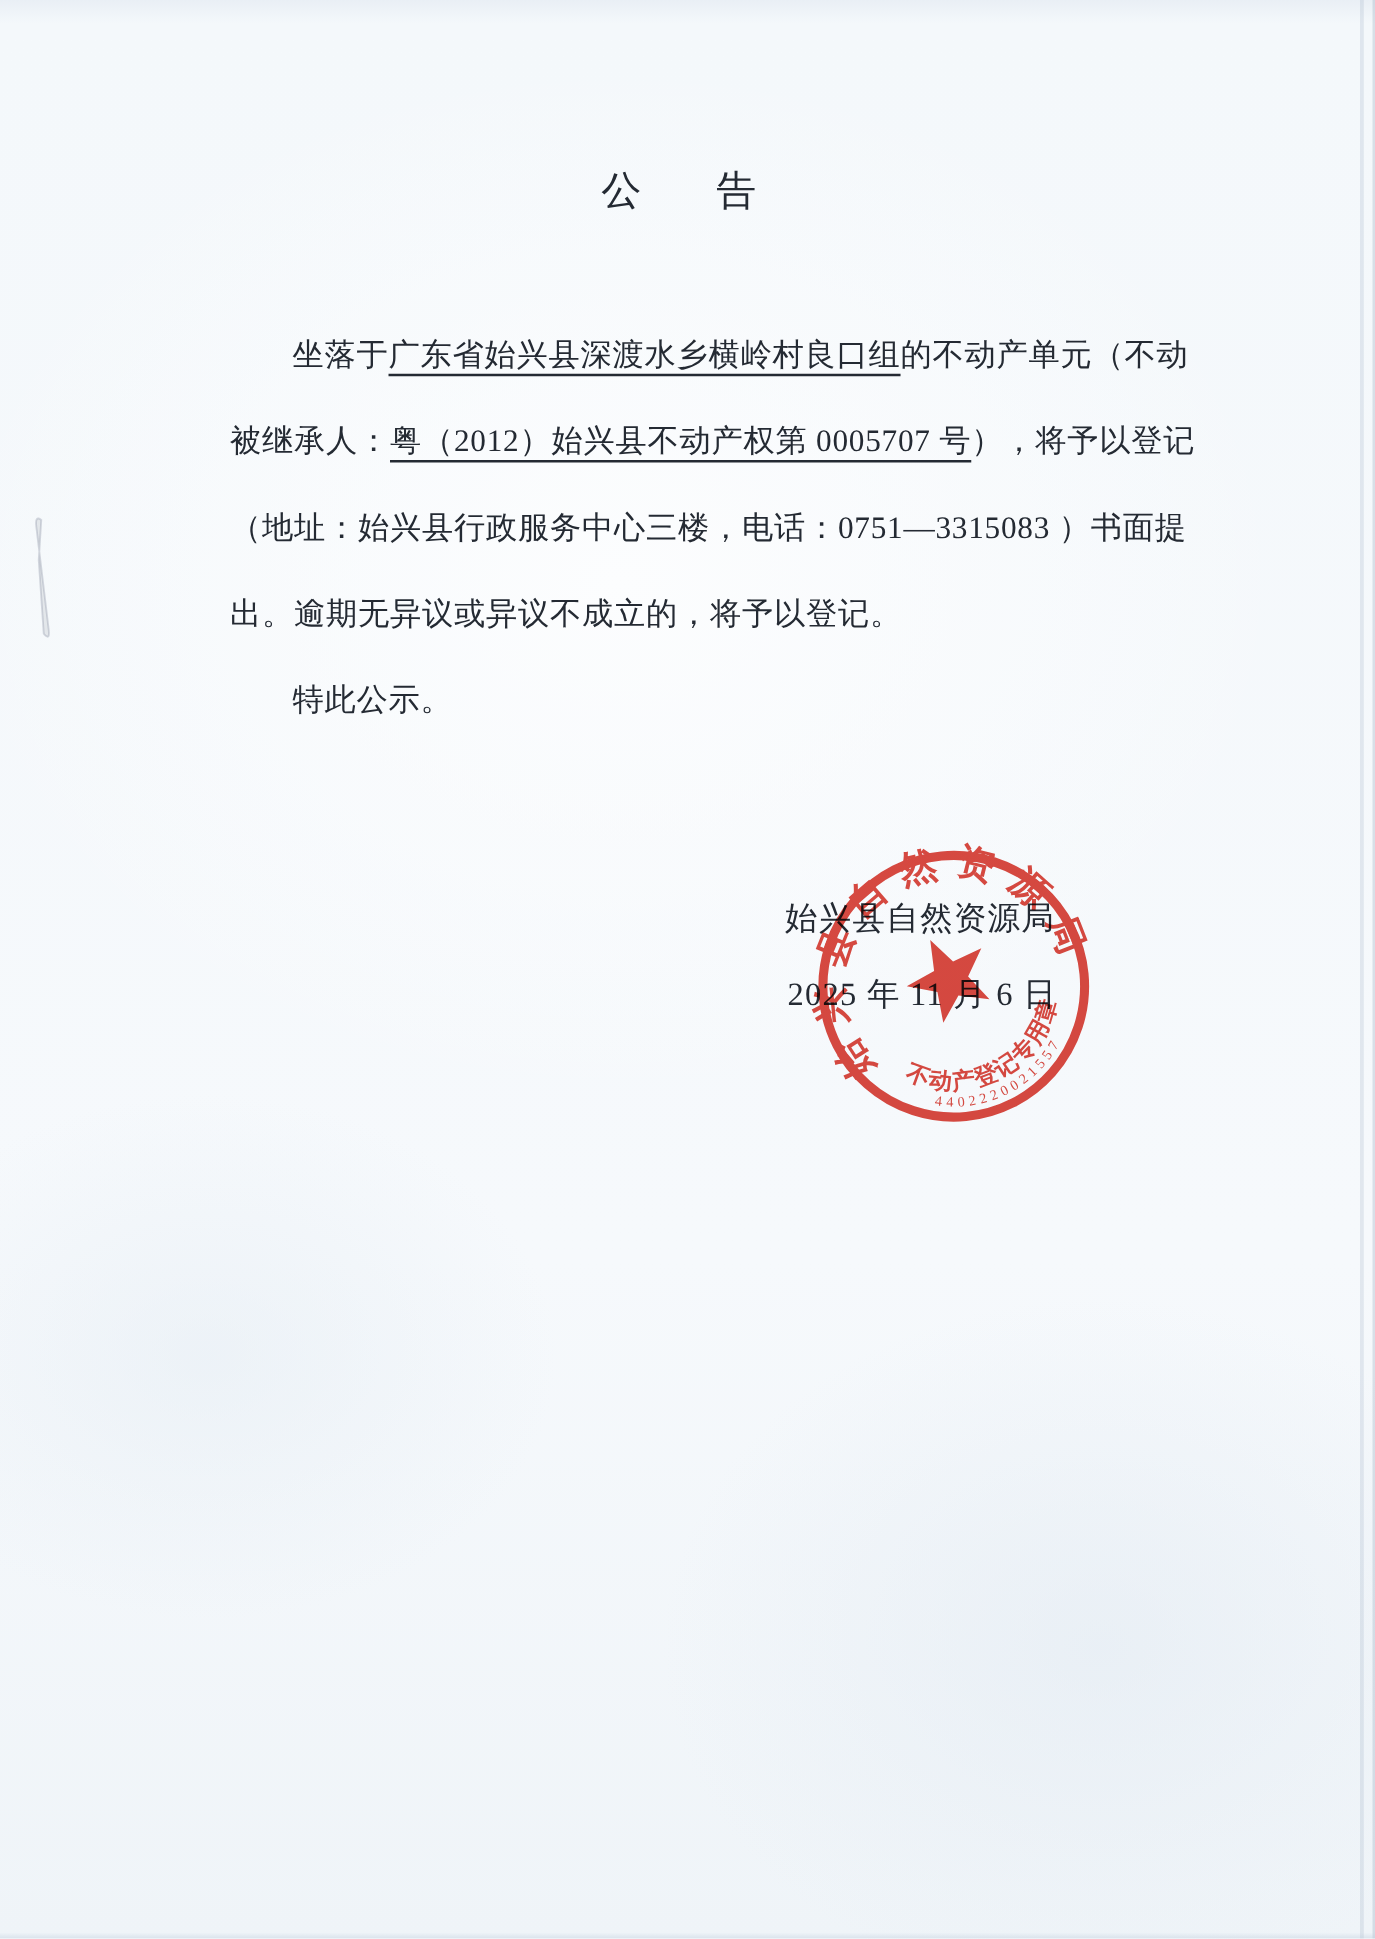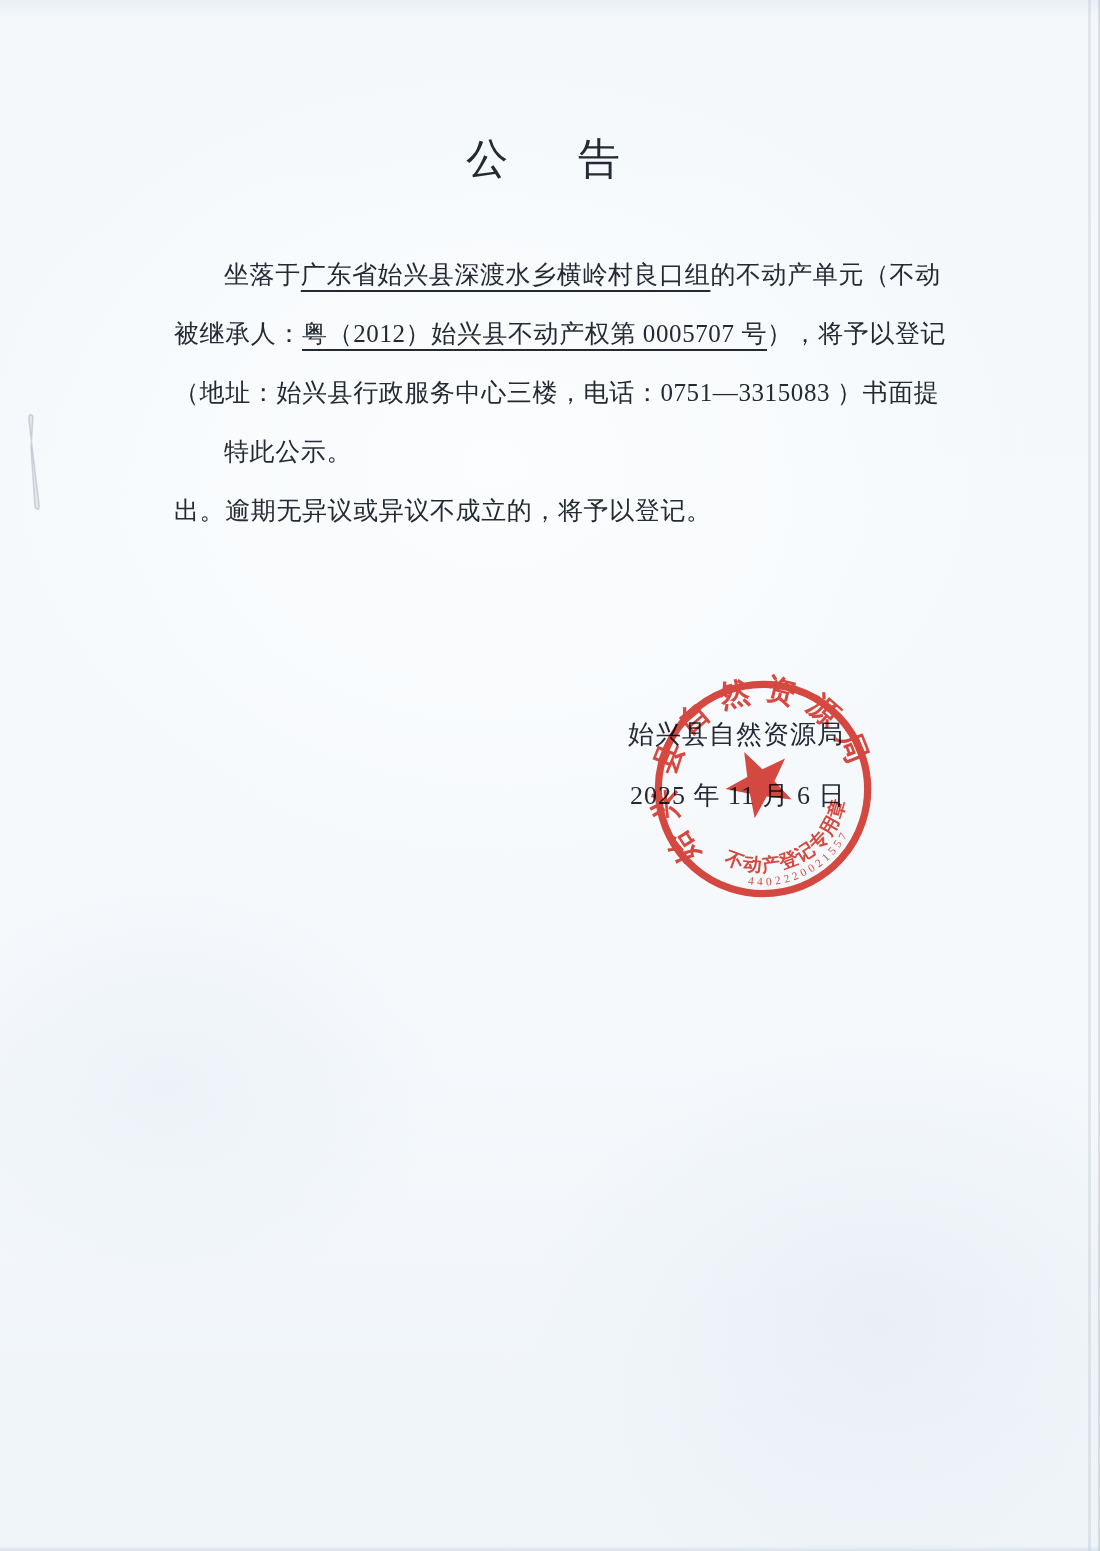--- a/index.html
+++ b/index.html
@@ -15,27 +15,27 @@
     color:#242a33;
     overflow:hidden;
   }
   .edge-right{position:absolute;top:0;bottom:0;right:9px;width:3px;background:rgba(150,168,190,.22);}
   .edge-right2{position:absolute;top:0;bottom:0;right:0;width:2px;background:rgba(140,158,180,.28);}
   .edge-bottom{position:absolute;left:0;right:0;bottom:0;height:5px;background:linear-gradient(rgba(200,212,226,0),rgba(190,204,220,.45));}
 
   .title{
     position:absolute;top:131px;left:0;width:100%;
     margin:0;text-align:center;
-    font-size:42px;font-weight:500;letter-spacing:14px;
+    font-size:32px;font-weight:500;letter-spacing:14px;
   }
   .body{
     position:absolute;top:244px;left:172px;width:790px;
     font-size:25px;line-height:57px;letter-spacing:0.6px;
   }
-  .line{margin:2px;white-space:nowrap;}
+  .line{margin:12px;white-space:nowrap;}
   .indent{text-indent:2em;}
   .u{text-decoration:underline;text-underline-offset:7px;text-decoration-thickness:1.5px;}
 
   .sign-org{position:absolute;top:717px;left:628px;font-size:26px;letter-spacing:1px;}
   .sign-date{position:absolute;top:778px;left:630px;font-size:26px;letter-spacing:1px;}
 
   .stamp{
     position:absolute;left:649px;top:675px;width:228px;height:228px;
     transform:rotate(-27deg);
     mix-blend-mode:multiply;
@@ -52,22 +52,22 @@
 <body>
 
 <div class="page">
 
   <h1 class="title">公　告</h1>
 
   <div class="body">
     <p class="line indent"><span>坐落于</span><span class="u">广东省始兴县深渡水乡横岭村良口组</span><span>的不动产单元（不动</span></p>
     <p class="line"><span>被继承人：</span><span class="u">粤（2012）始兴县不动产权第 0005707 号</span><span>），将予以登记</span></p>
     <p class="line"><span>（地址：始兴县行政服务中心三楼，电话：0751—3315083 ）书面提</span></p>
+    <p class="line"><span>出。逾期无异议或异议不成立的，将予以登记。</span></p>
     <p class="line indent"><span>特此公示。</span></p>
-    <p class="line"><span>出。逾期无异议或异议不成立的，将予以登记。</span></p>
   </div>
 
   <div class="sign-org">始兴县自然资源局</div>
   <div class="sign-date">2025 年 11 月 6 日</div>
 
   <svg class="stamp" viewBox="0 0 220 220" aria-hidden="true">
     <defs>
       <path id="ringPath" d="M 29.2,139.4 A 86,86 0 1 1 190.8,139.4" fill="none"></path>
       <path id="botPath" d="M 45,157 A 82,82 0 0 0 175,157" fill="none"></path>
       <path id="codePath" d="M 50.2,181.2 A 93,93 0 0 0 169.8,181.2" fill="none"></path>

